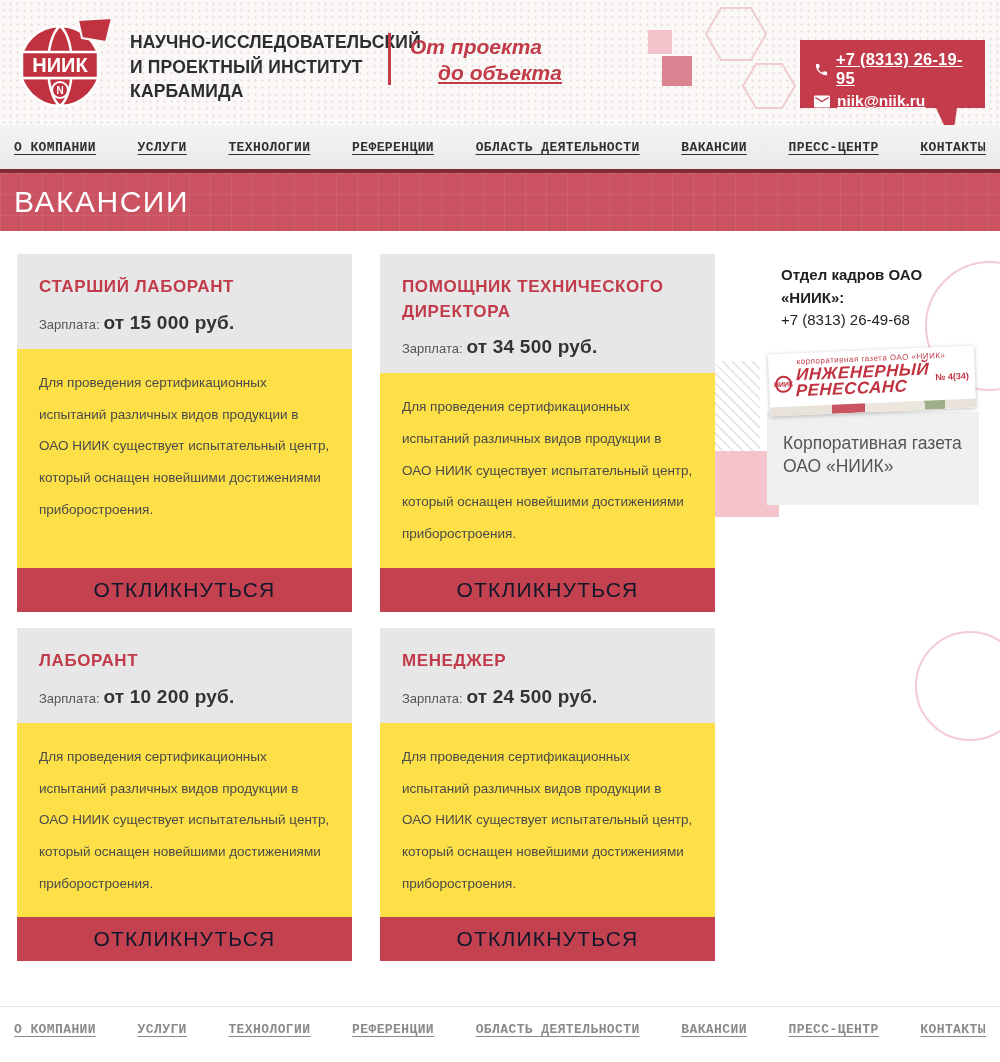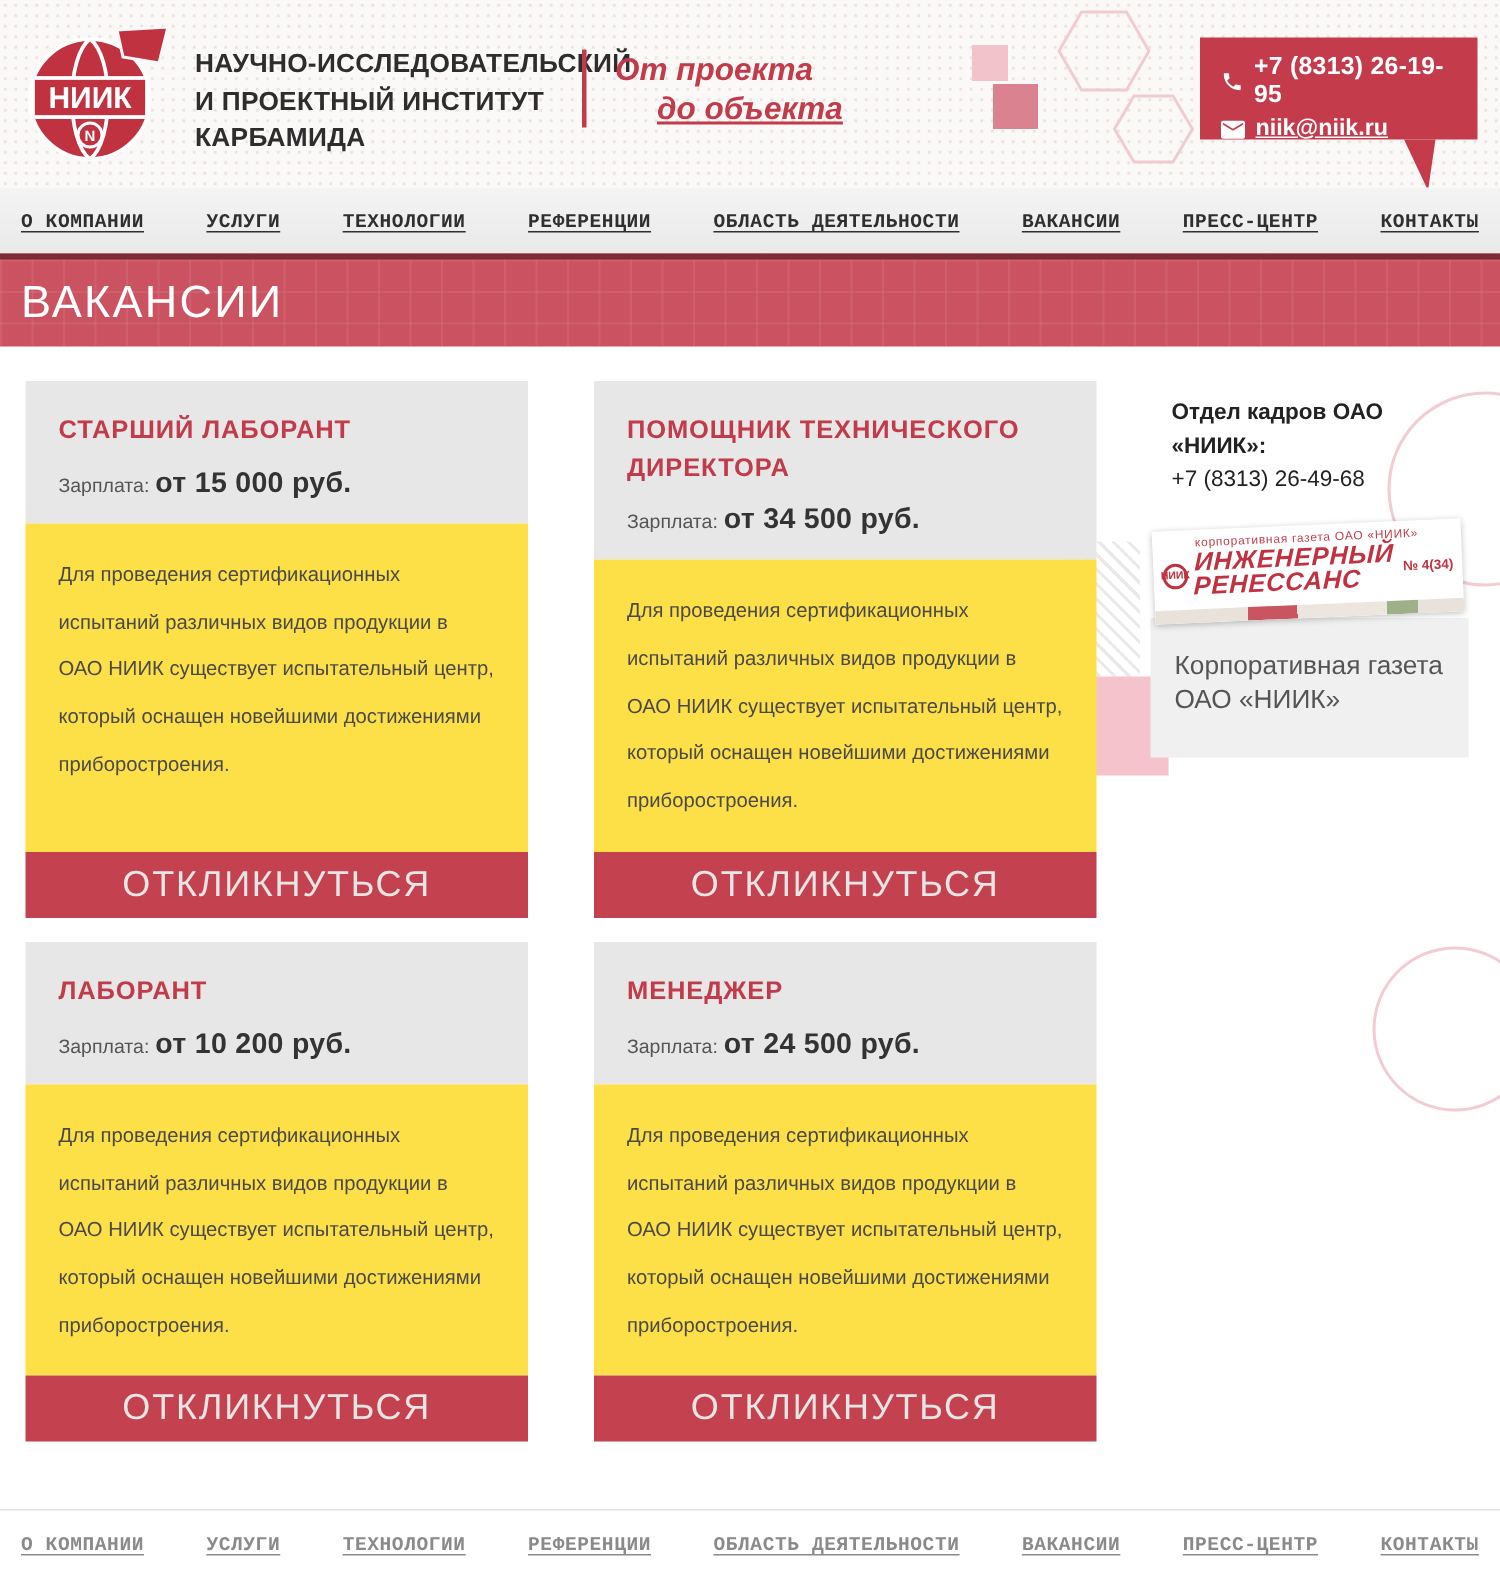--- a/index.html
+++ b/index.html
@@ -21,22 +21,22 @@
     font-size:17.5px; font-weight:bold; line-height:1.4; color:#2d2d2d;
     letter-spacing:.2px; text-transform:uppercase;
   }
   .hdr-divider { position:absolute; left:388px; top:33px; width:3px; height:52px; background:#c13b49; }
   .tagline {
     position:absolute; left:410px; top:34px; color:#c13b49;
     font-style:italic; font-size:21px; line-height:1.25; font-weight:bold;
   }
   .tagline .t2 { display:block; padding-left:28px;text-decoration:underline; }
   .contact-bubble {
-    position:absolute; right:15px; top:25px; width:185px; height:68px;
-    background:#c43c4c; color:#fff; padding:10px 12px 8px 14px;
+    position:absolute; right:15px; top:40px; width:185px; height:68px;
+    background:#c43c4c; color:#fff; padding:10px 12px 8px 14px;text-decoration:underline;
   }
   .contact-bubble .tail {
     position:absolute; top:100%; right:28px; width:0; height:0;
     border-top:34px solid #c43c4c; border-left:16px solid transparent; border-right:5px solid transparent;
   }
   .cb-row { display:flex; align-items:center; gap:7px; }
   .cb-row + .cb-row { margin-top:4px; }
   .cb-row svg { flex:0 0 auto; }
   .cb-phone { font-size:16.5px; font-weight:bold; letter-spacing:.2px; }
   .cb-email { font-size:15.5px; font-weight:bold; color:#fff; text-decoration:underline; }
@@ -67,39 +67,39 @@
       linear-gradient(90deg, rgba(255,255,255,.07) 1px, transparent 1px);
     background-size:21px 21px;
     display:flex; align-items:center; padding:0 14px;
   }
   .page-banner h1 {
     color:#fff; font-size:30px; font-weight:300; letter-spacing:1.5px; text-transform:uppercase;
   }
   
   .content { position:relative; display:flex; padding:23px 14px 45px 17px; min-height:655px; }
   .jobs-grid {
-    width:698px; display:grid; grid-template-columns:335px 335px; gap:16px 44px;
+    width:698px; display:grid; grid-template-columns:335px 335px; gap:16px 28px;
     align-content:start; position:relative; z-index:2;
   }
   .job-card { display:flex; flex-direction:column; }
   .card-head {
     background:#e7e7e7; min-height:95px; padding:21px 22px 15px;
     display:flex; flex-direction:column; justify-content:space-between;
   }
   .card-head h2 {
     color:#c23b4a; font-size:17px; font-weight:bold; letter-spacing:.6px;
     text-transform:uppercase; line-height:1.45;
   }
   .salary { margin-top:12px; color:#555; font-size:13px; }
   .salary b { color:#333; font-size:19px; margin-left:4px; letter-spacing:.2px; }
   .card-body { background:#fde047; padding:18px 22px; flex:1; }
   .card-body p { font-size:13.5px; color:#4a4a4a; line-height:2.35; }
   .card-btn {
-    height:44px; border:none; background:#c4414f; color:#e5e5e5; font-family:"Liberation Sans",sans-serif;
-    font-size:24px; letter-spacing:1.2px; cursor:pointer;
+    height:44px; border:none; background:#c4414f; color:#0f172a; font-family:"Liberation Sans",sans-serif;
+    font-size:21px; letter-spacing:1.2px; cursor:pointer;
   }
   
   .sidebar { width:212px; margin-left:52px; position:relative; z-index:2; }
   .hr-block { padding:10px 0 0 14px; font-size:15px; line-height:1.5; color:#222; }
   .hr-block b { display:block; }
   .side-box { background:#f0f0f0; margin-top:27px; padding:19px 14px 19px 16px; }
   .side-link-item { display:flex; align-items:flex-start; gap:11px; }
   .side-link-item + .side-link-item { margin-top:13px; }
   .side-link-item svg { flex:0 0 auto; color:#c23b4a; margin-top:1px; }
   .side-link-item a { color:#c23b4a; font-size:15px; text-decoration:underline; text-underline-offset:3px; line-height:1.55; cursor:pointer; }

